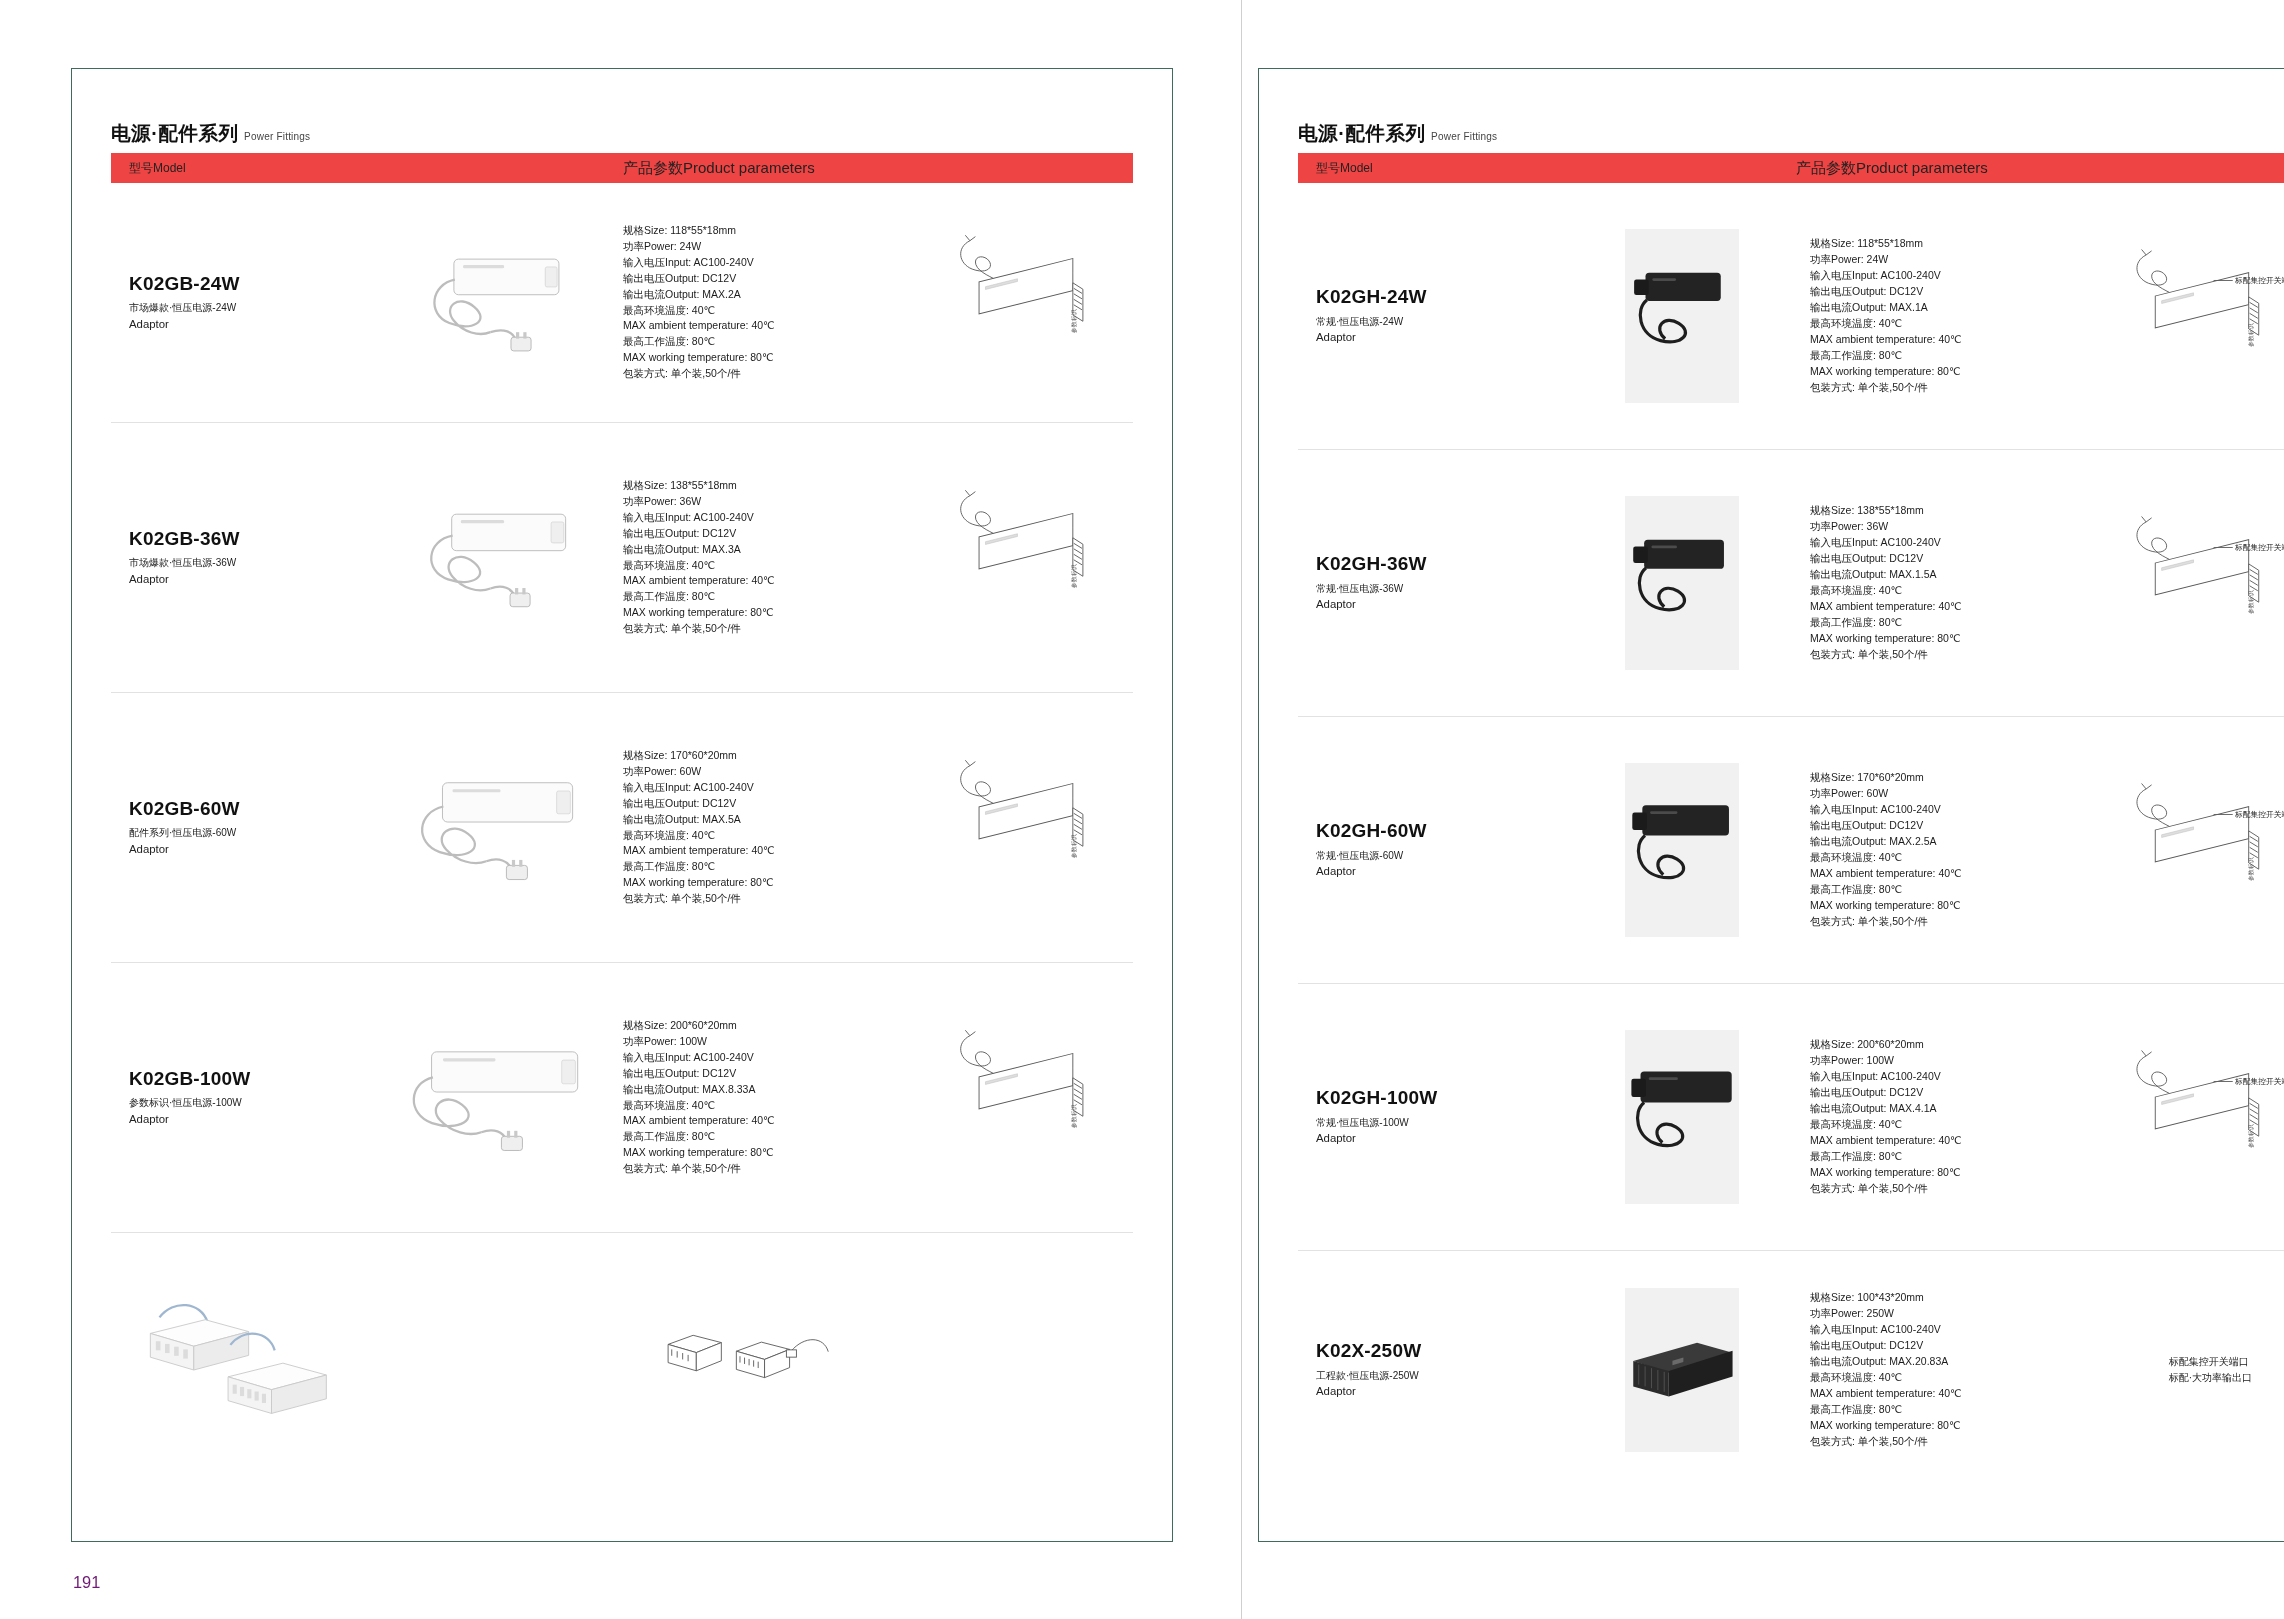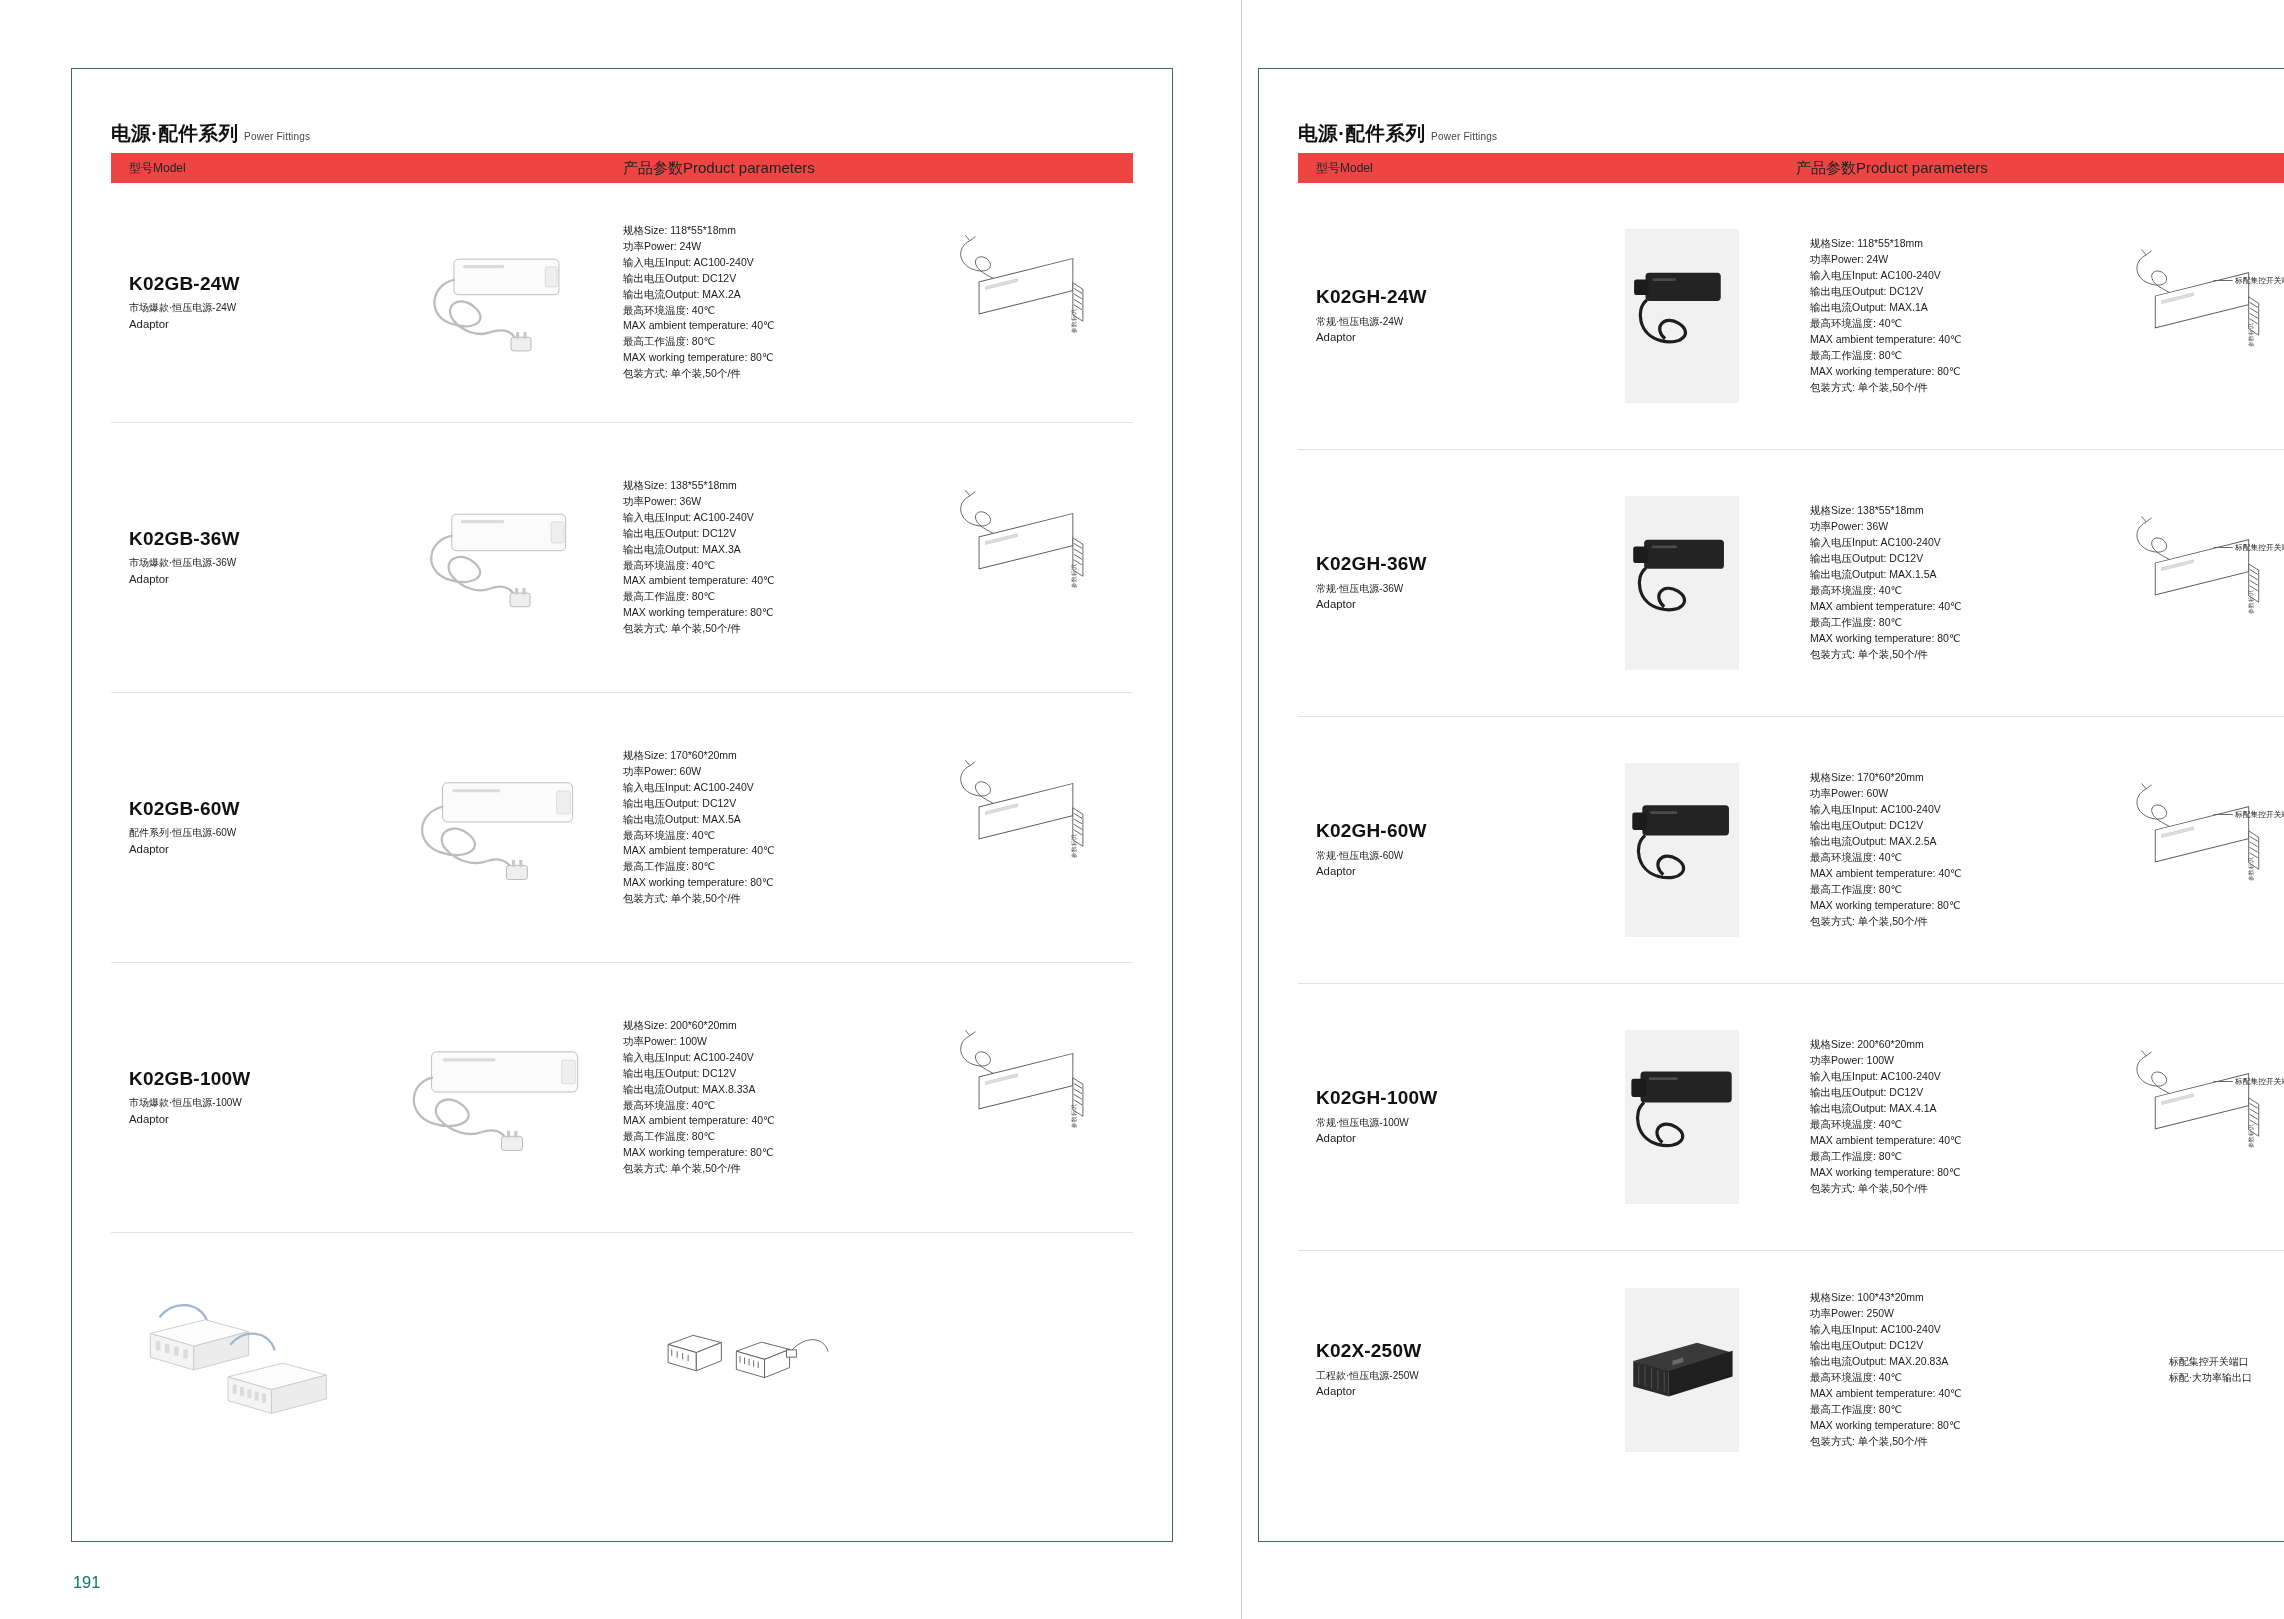--- a/index.html
+++ b/index.html
@@ -56,21 +56,21 @@
   .model-en{font-size:11.4px;color:#222;line-height:1.45;}
 
   .cell-photo{width:256px;flex:0 0 256px;display:flex;align-items:center;justify-content:center;}
   .cell-spec{width:256px;flex:0 0 256px;box-sizing:border-box;}
   .spec-line{font-size:10.5px;line-height:1.52;color:#1c1c1c;white-space:nowrap;}
   .cell-draw{flex:1 1 auto;display:flex;align-items:center;justify-content:center;position:relative;}
 
   .note{font-size:10px;line-height:1.6;color:#1c1c1c;white-space:nowrap;}
   .note-block{position:absolute;right:69px;top:50%;transform:translateY(-50%);}
 
-  .pageno{position:absolute;bottom:28px;font-size:16.4px;color:#0f766e;}
+  .pageno{position:absolute;bottom:28px;font-size:16.4px;color:#701a75;}
   .page.left .pageno{left:73px;}
 
   .photo-box{background:#f1f1f1;display:flex;align-items:center;justify-content:center;}
   svg{display:block;}
   .lbl{font-size:17px;fill:#222;}
   .lbl-sm{font-size:13px;fill:#555;}
 </style>
 </head>
 <body>
 
@@ -231,21 +231,21 @@
                 <path d="M2 34 l 18 11 M2 46 l 18 11 M2 58 l 18 11 M2 70 l 18 11" stroke="#5a5a5a" stroke-width="2"></path>
               </g>
               <text class="lbl-sm" x="352" y="232" transform="rotate(-90 352 232)">参数标识</text>
             </svg>
           </div>
         </div>
 
         <div class="row" style="height:270px;">
           <div class="cell-model">
             <div class="model-code">K02GB-100W</div>
-            <div class="model-cn">市场爆款·恒压电源-100W</div>
+            <div class="model-cn">参数标识·恒压电源-100W</div>
             <div class="model-en">Adaptor</div>
           </div>
           <div class="cell-photo">
             <svg width="215" height="137" viewBox="0 0 470 300">
               <rect x="95" y="50" width="320" height="88" rx="11" fill="#fbfbfb" stroke="#b9b9b9" stroke-width="2"></rect>
               <rect x="120" y="64" width="115" height="7" rx="3" fill="#dcdcdc"></rect>
               <rect x="380" y="68" width="30" height="52" rx="4" fill="#efefef" stroke="#c2c2c2"></rect>
               <path d="M98 106 C 45 118, 40 186, 96 206 C 156 226, 200 196, 162 166 C 124 136, 86 170, 114 200 C 138 226, 176 236, 204 226" fill="none" stroke="#bdbdbd" stroke-width="5"></path>
               <path d="M204 226 C 232 216, 252 226, 258 242" fill="none" stroke="#bdbdbd" stroke-width="5"></path>
               <rect x="248" y="235" width="46" height="31" rx="6" fill="#efefef" stroke="#b5b5b5" stroke-width="2"></rect>

